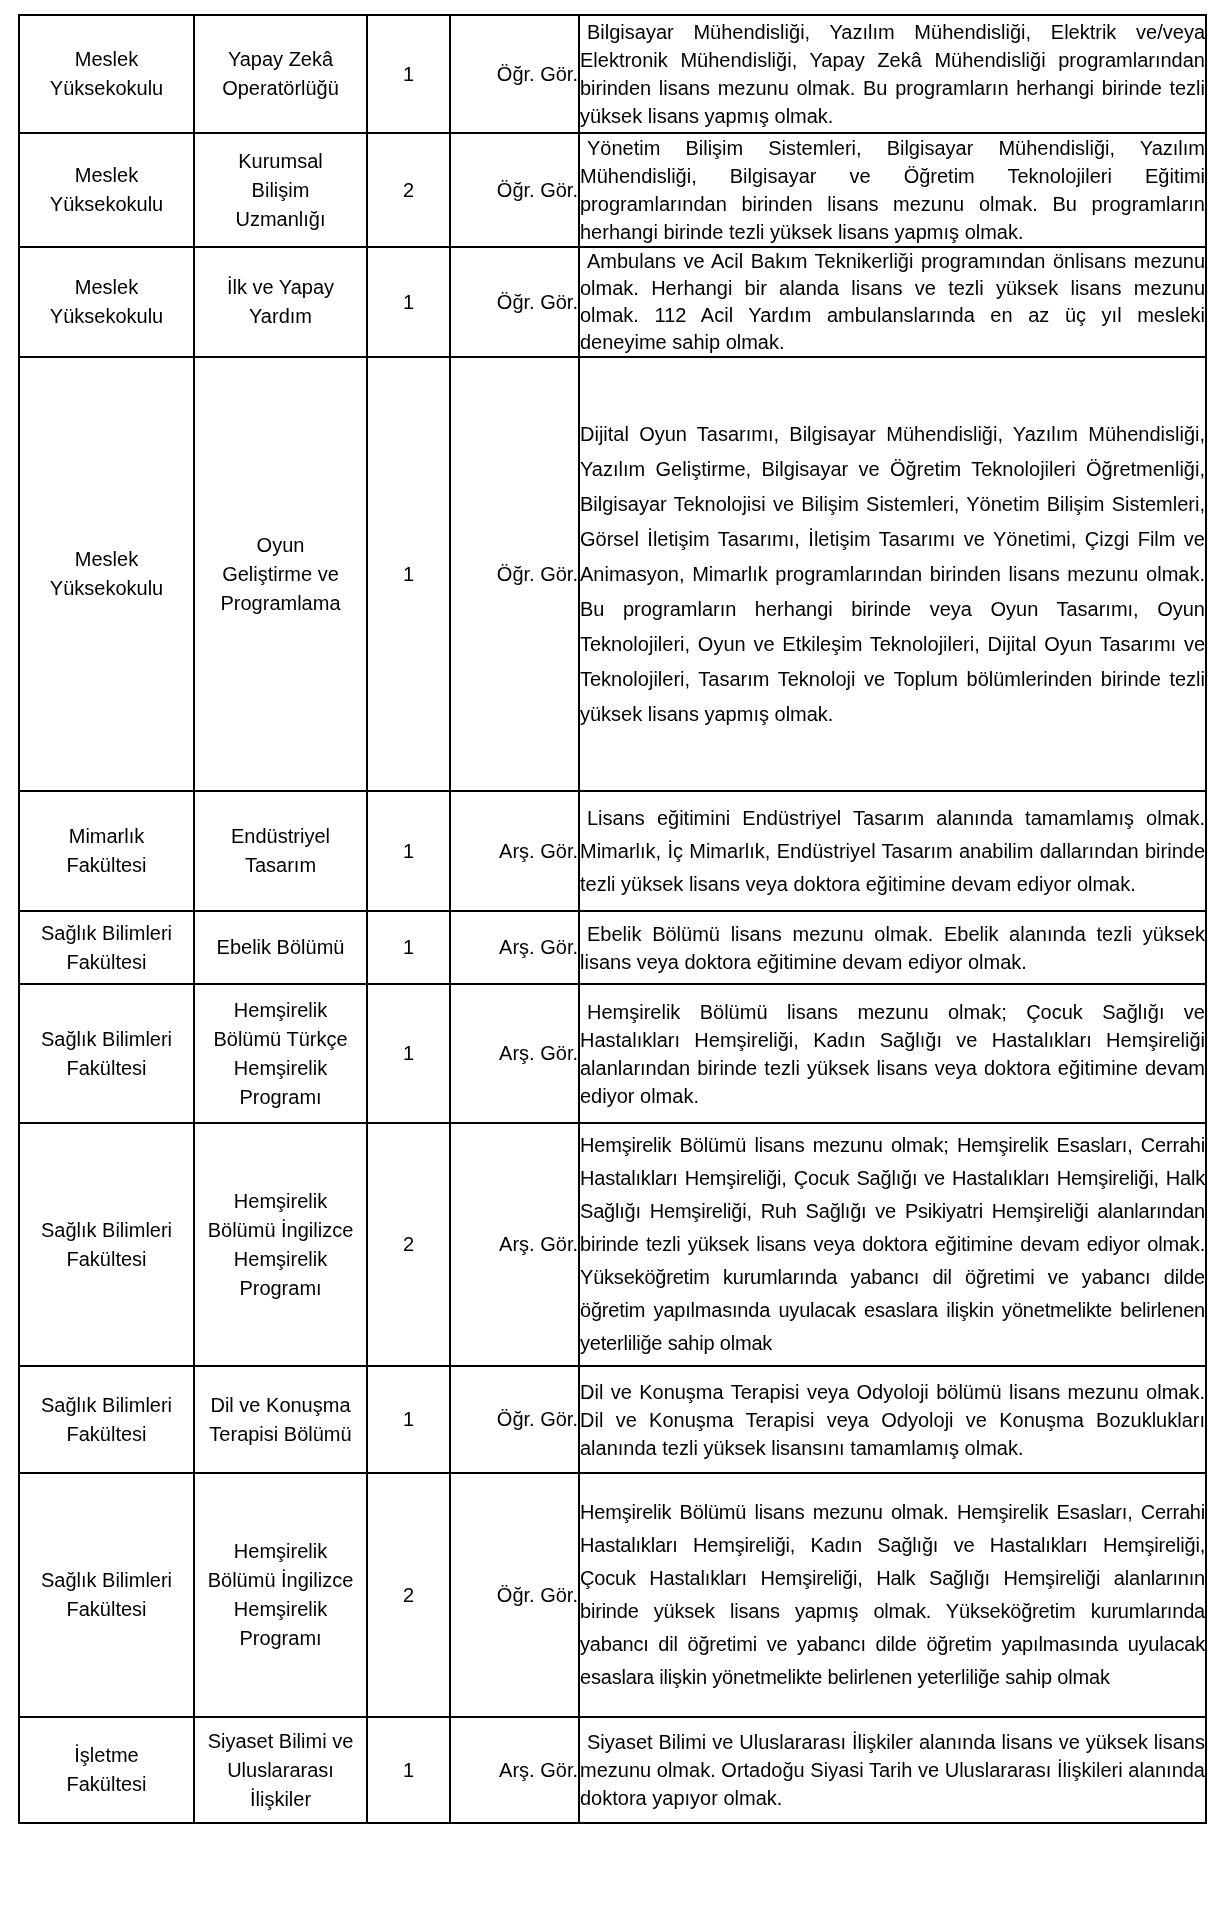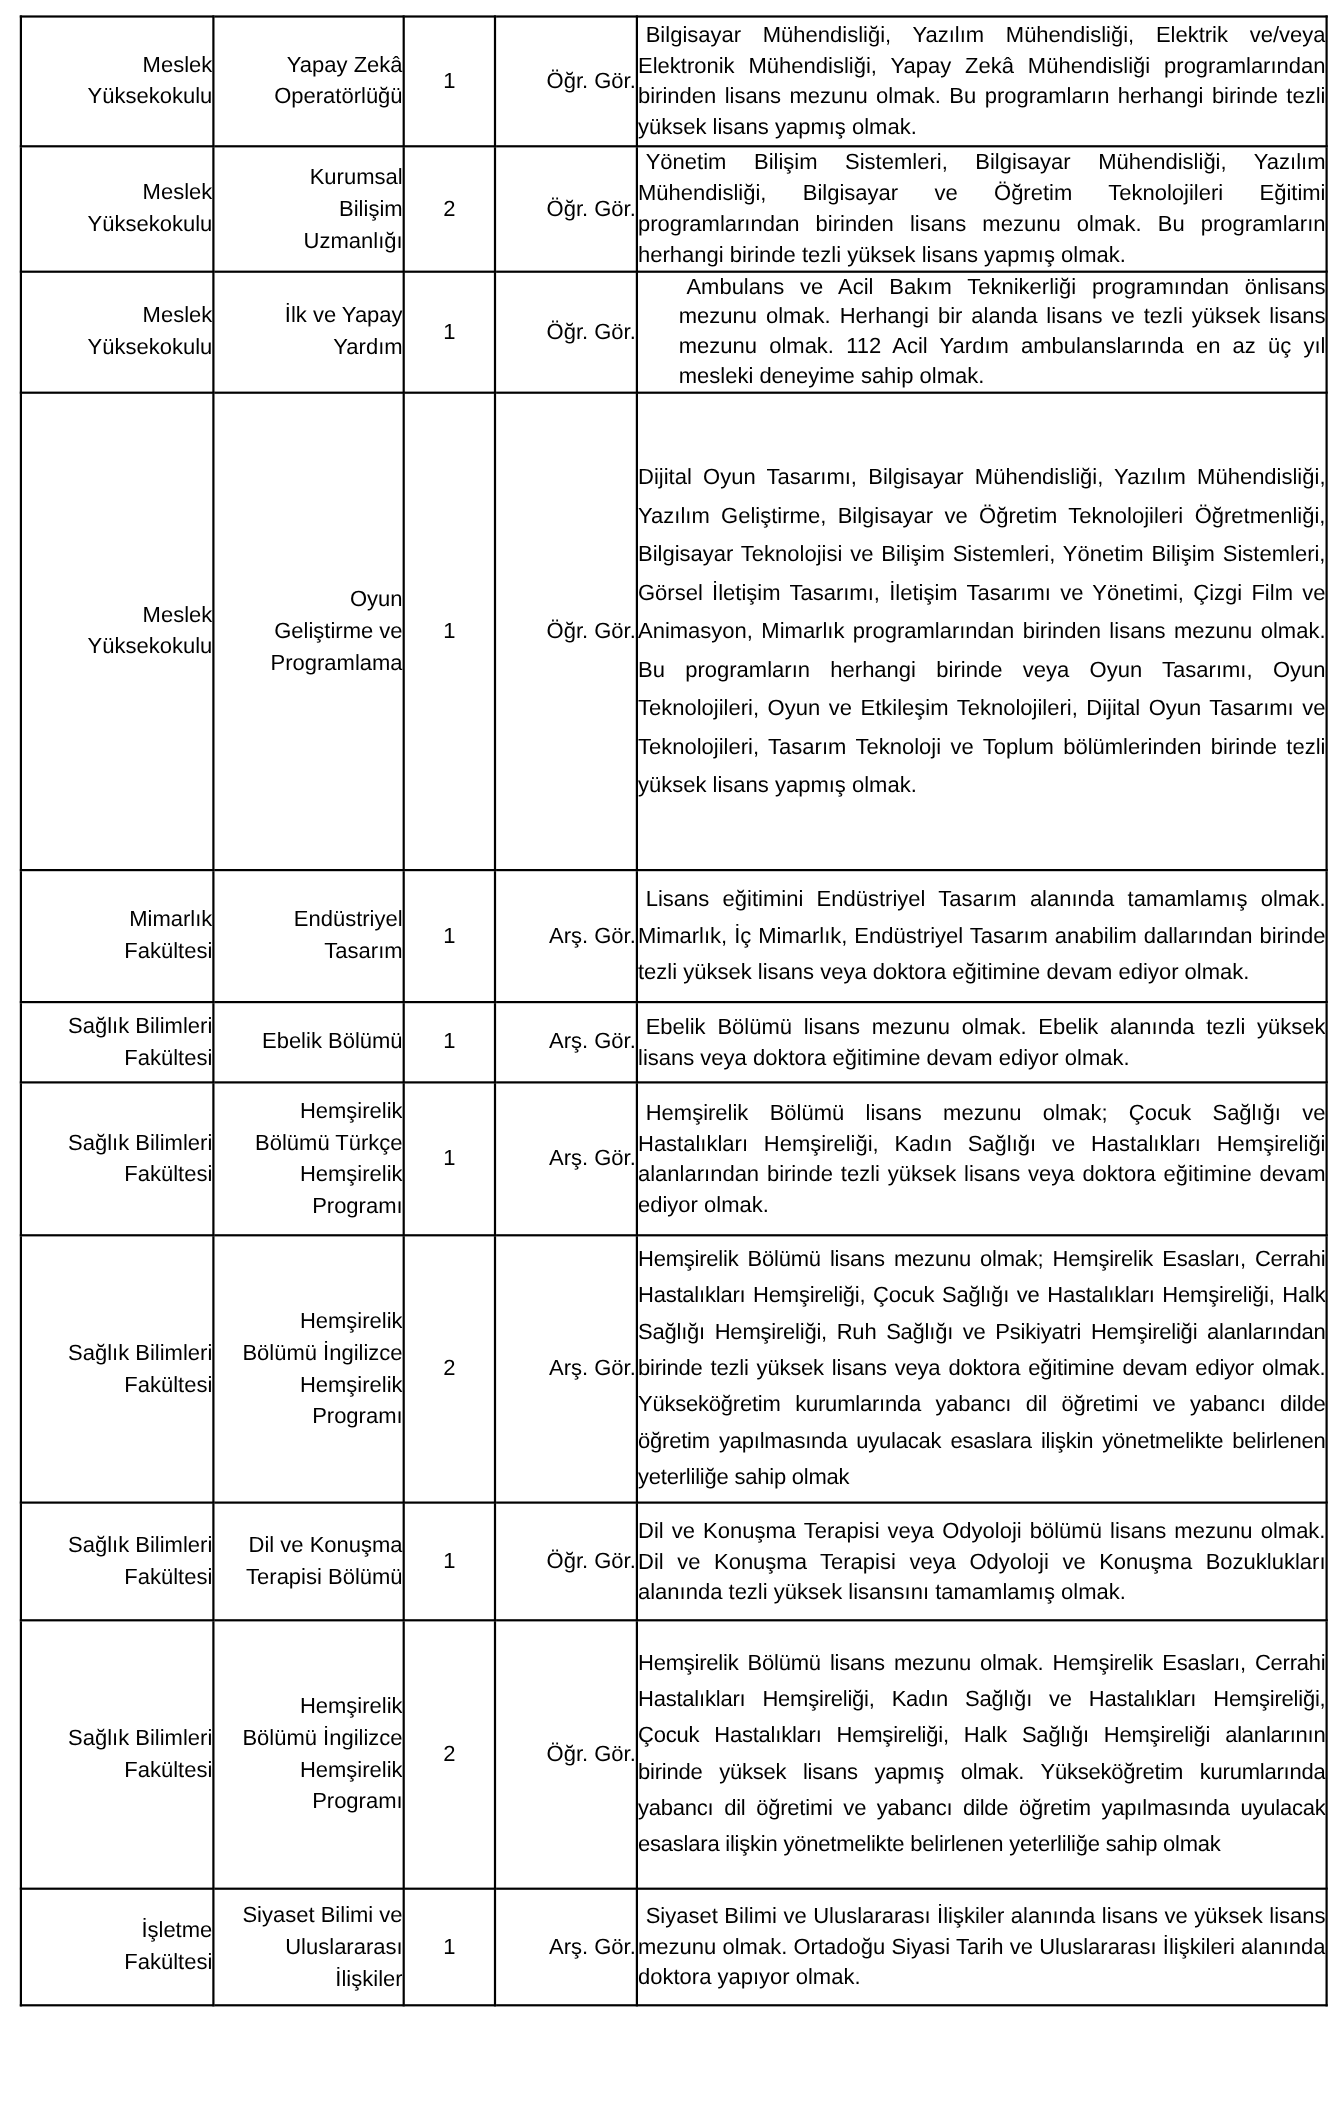--- a/index.html
+++ b/index.html
@@ -5,37 +5,37 @@
   html,body{margin:0;padding:0;background:#fff;}
   body{width:1220px;height:1920px;position:relative;font-family:"Liberation Sans",sans-serif;color:#000;}
   .page{position:absolute;left:0;top:0;width:1220px;height:1920px;background:#fff;}
   table.grid{position:absolute;left:18px;top:14px;width:1187px;border-collapse:collapse;table-layout:fixed;}
   table.grid td{border:2px solid #000;padding:0;overflow:hidden;vertical-align:middle;}
   col.c-fac{width:175px;}
   col.c-prog{width:173px;}
   col.c-cnt{width:83px;}
   col.c-tit{width:129px;}
   col.c-req{width:627px;}
-  td.fac,td.prog{font-size:20px;line-height:29px;text-align:right;white-space:pre-line;padding:0 4px;}
+  td.fac,td.prog{font-size:20px;line-height:29px;text-align:center;white-space:pre-line;padding:0 4px;}
   td.cnt{font-size:20px;text-align:center;}
   td.tit{font-size:20px;text-align:right;}
   td.req{font-size:20px;line-height:28px;text-align:justify;padding:2px 8px;}
   td.req.ind{text-indent:7px;}
   tr.r1{height:118px;}
   tr.r2{height:114px;}
   tr.r3{height:109px;}
   tr.r4{height:434px;}
   tr.r5{height:120px;}
   tr.r6{height:73px;}
   tr.r7{height:139px;}
   tr.r8{height:243px;}
   tr.r9{height:107px;}
   tr.r10{height:244px;}
   tr.r11{height:106px;}
-  tr.r3 td.req{line-height:27px;padding-left:37px;}
+  tr.r3 td.req{line-height:27px;}
   tr.r4 td.req{line-height:35px;}
   tr.r5 td.req{line-height:33px;}
   tr.r8 td.req,tr.r10 td.req{line-height:33px;letter-spacing:-0.2px;}
   .footer{position:absolute;top:1940px;right:48px;font-family:"Liberation Serif",serif;font-size:34px;line-height:40px;color:#000;}
 </style>
 </head>
 <body>
 
 <div class="page">
   <table class="grid">

